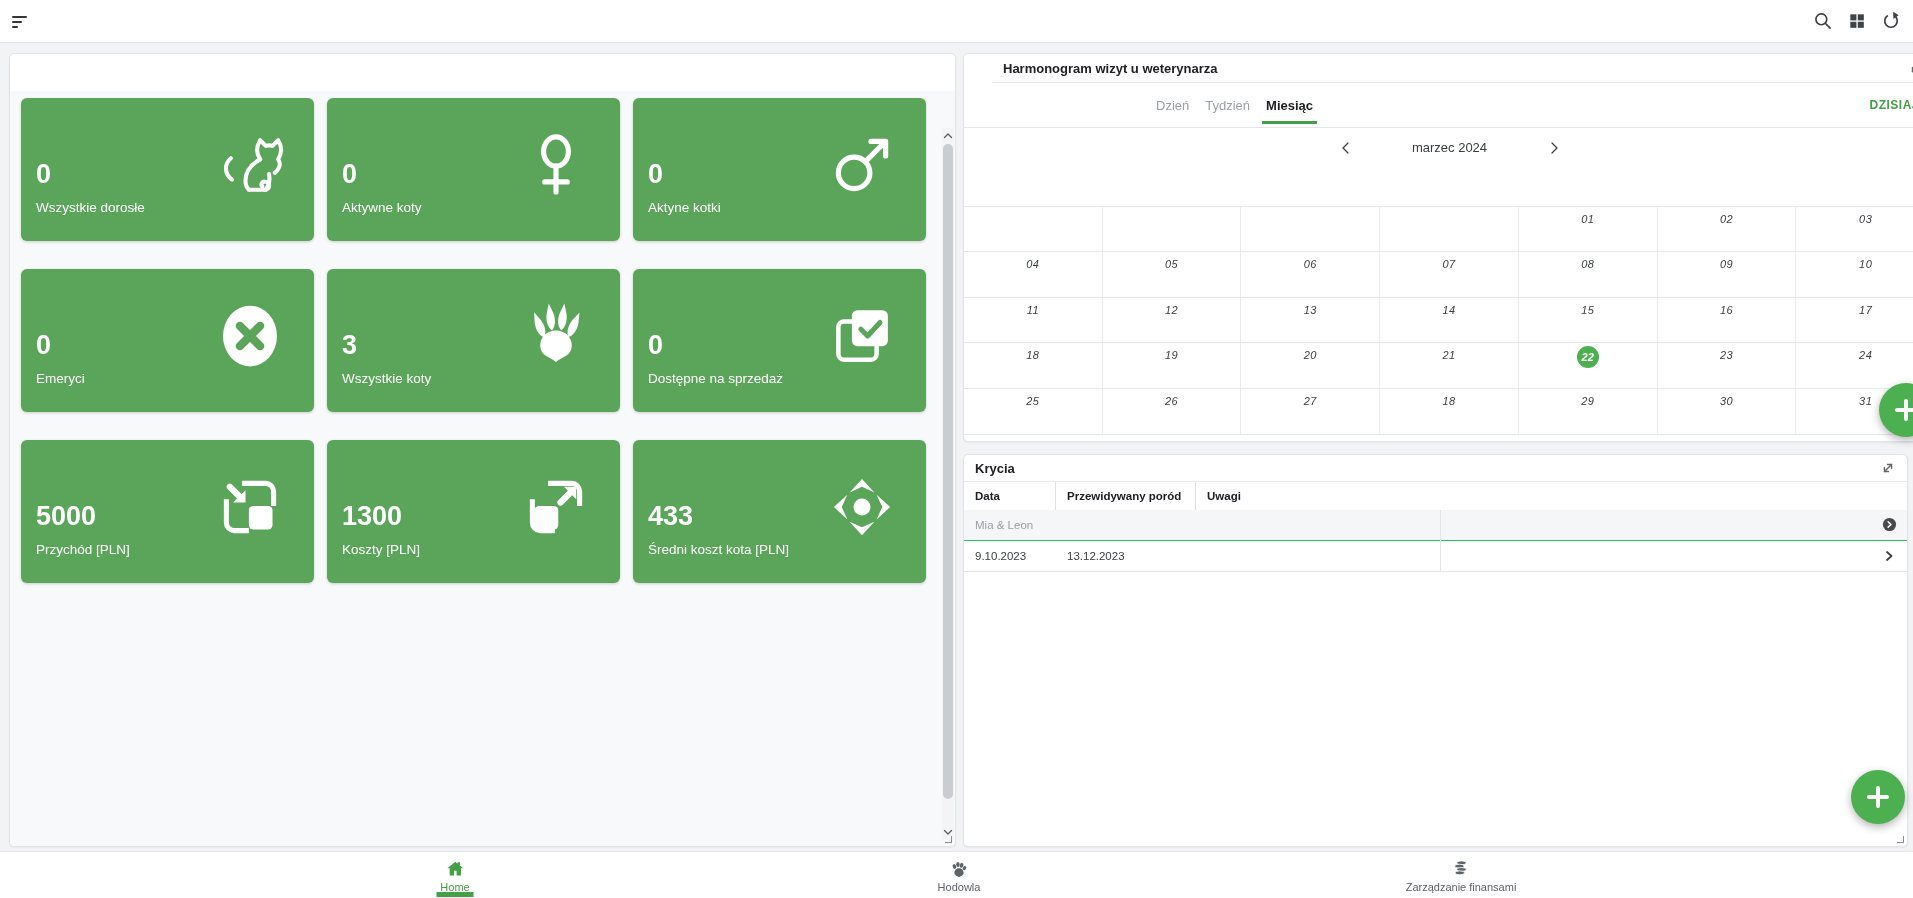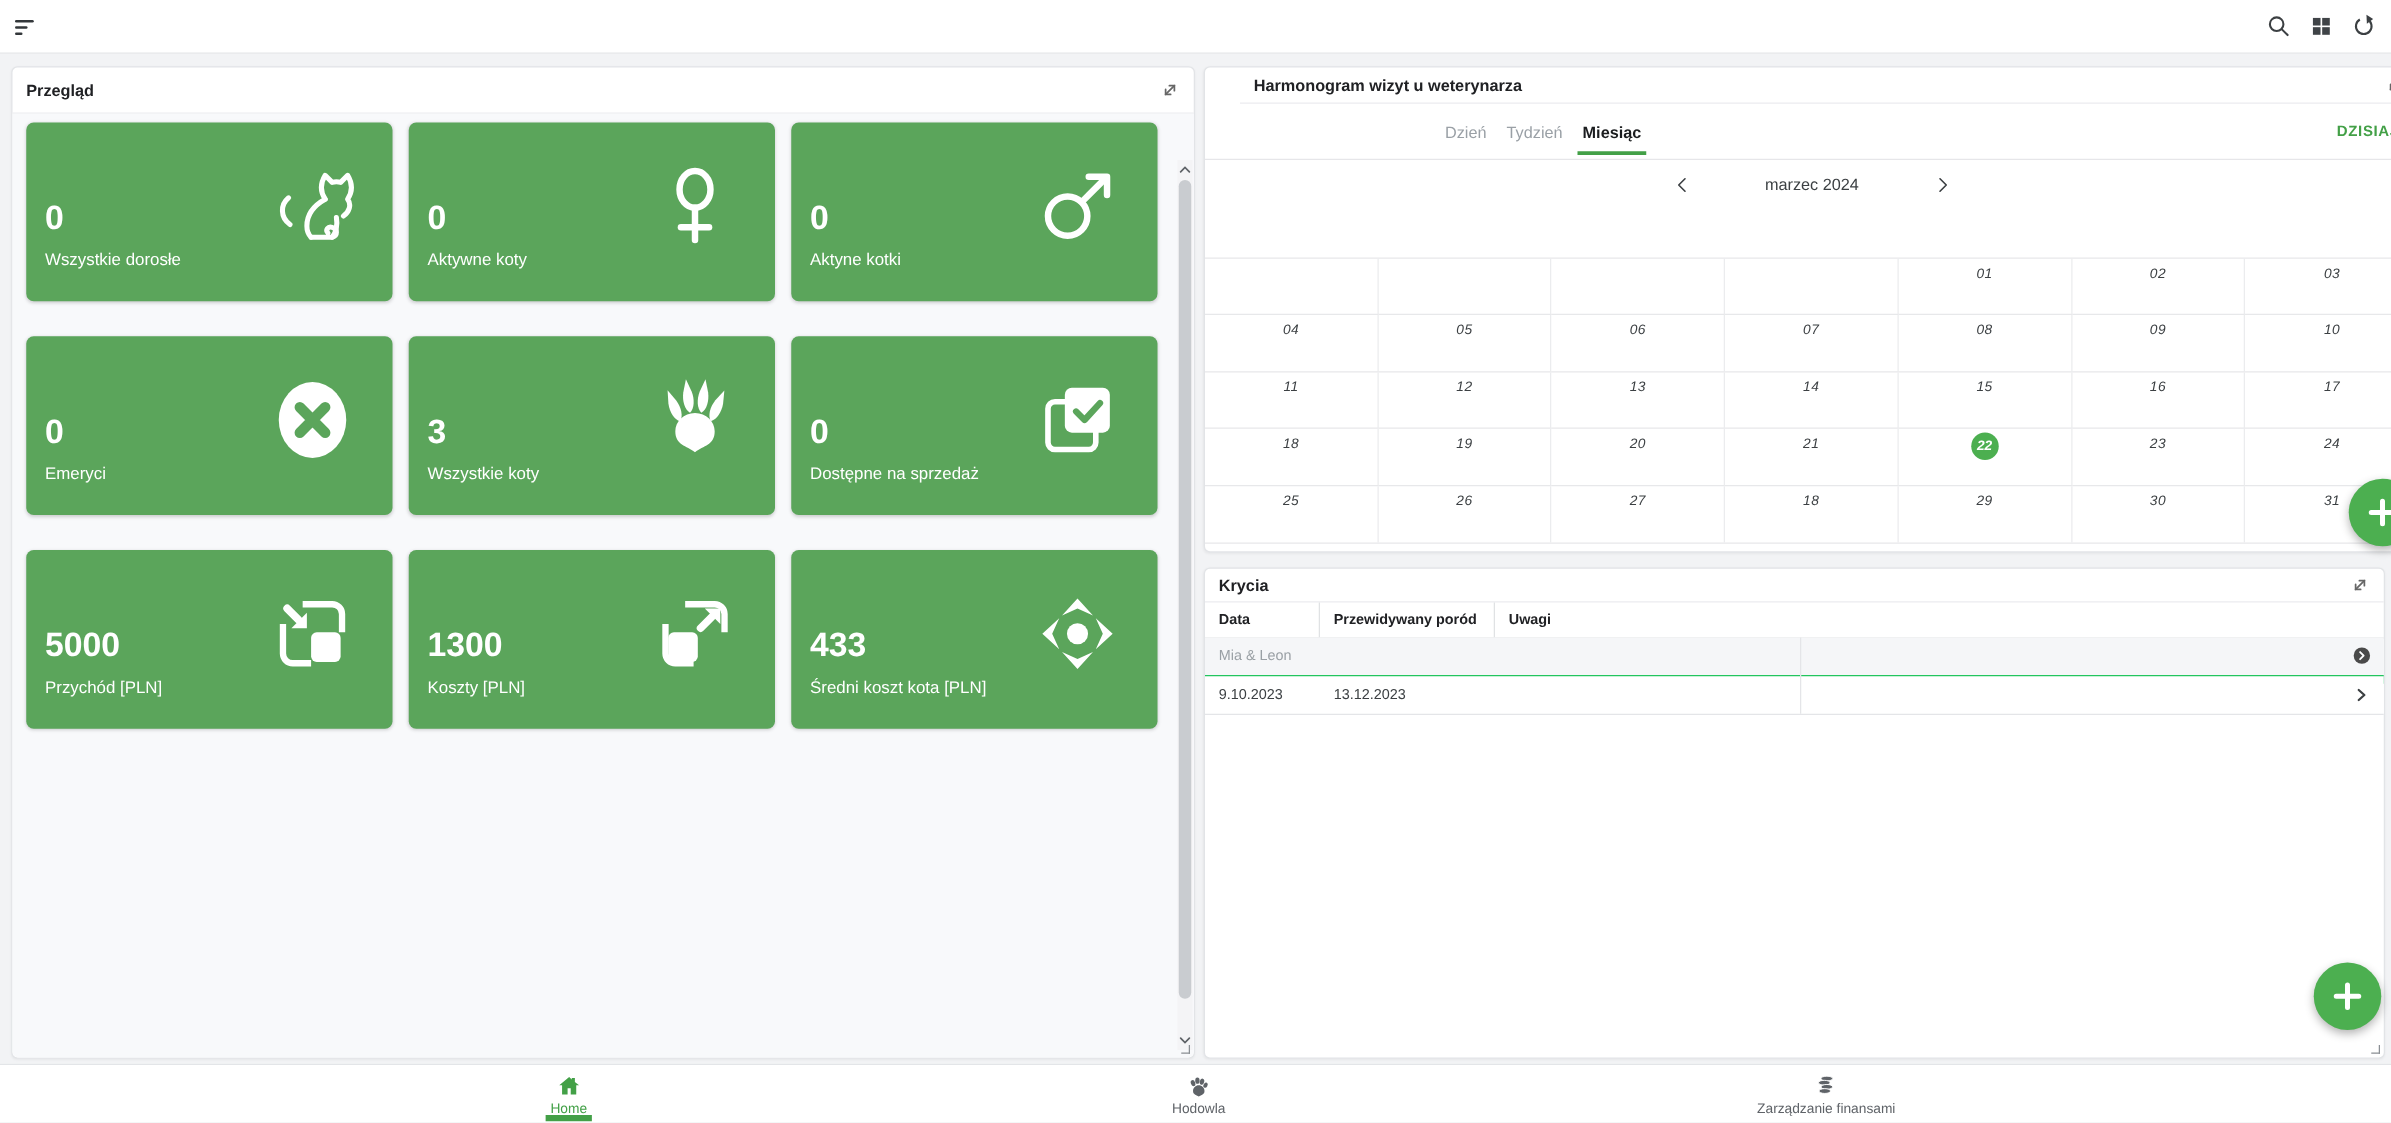--- a/index.html
+++ b/index.html
@@ -105,28 +105,20 @@
       <rect x="12.9" y="12.9" width="7.3" height="7.3" fill="#3f4347"></rect>
     </svg>
     <svg class="tb-icon" viewBox="0 0 24 24">
       <path d="M8.25 5.5 A7.5 7.5 0 1 0 15.75 5.5" stroke="#3c4043" stroke-width="2" fill="none"></path>
       <polygon points="14.6,1 21,5 15,9.6" fill="#3c4043"></polygon>
     </svg>
   </div>
 </div>
 
 <div class="panel" id="overview">
-  <div class="panel-header">
-    <span class="panel-title">Przegląd</span>
-    <svg class="expand-icon" viewBox="0 0 14 14" fill="none" stroke="#666" stroke-width="1.4" stroke-linecap="round">
-      <path d="M3.5 10.5 L10.5 3.5"></path>
-        <path d="M6.5 3.5 H10.5 V7.5"></path>
-        <path d="M7.5 10.5 H3.5 V6.5"></path>
-    </svg>
-  </div>
   <div class="overview-content">
     <div class="tiles">
 
       <div class="tile">
         <svg class="tile-icon" viewBox="0 0 64 64" fill="none" stroke="#fff" stroke-width="3.6" stroke-linecap="round" stroke-linejoin="round">
           <path d="M16 45 c-7 -5 -7 -14 -1 -19"></path>
           <path d="M41 27 c-4 -6 -3 -12 0 -17 l5 5 c2 -0.6 4 -0.6 6 0 l5 -5 c3 5 4 11 0 17 c3 4 1 9 -3 12"></path>
           <path d="M41 27 c-9 5 -13 12 -13 19 c0 4 1 6 3 8"></path>
           <path d="M49 40 c1 6 0 10 -3 14"></path>
           <path d="M31 54 h15 c4 -1 4 -6 0 -7 c-3 -1 -5 2 -3 4"></path>

